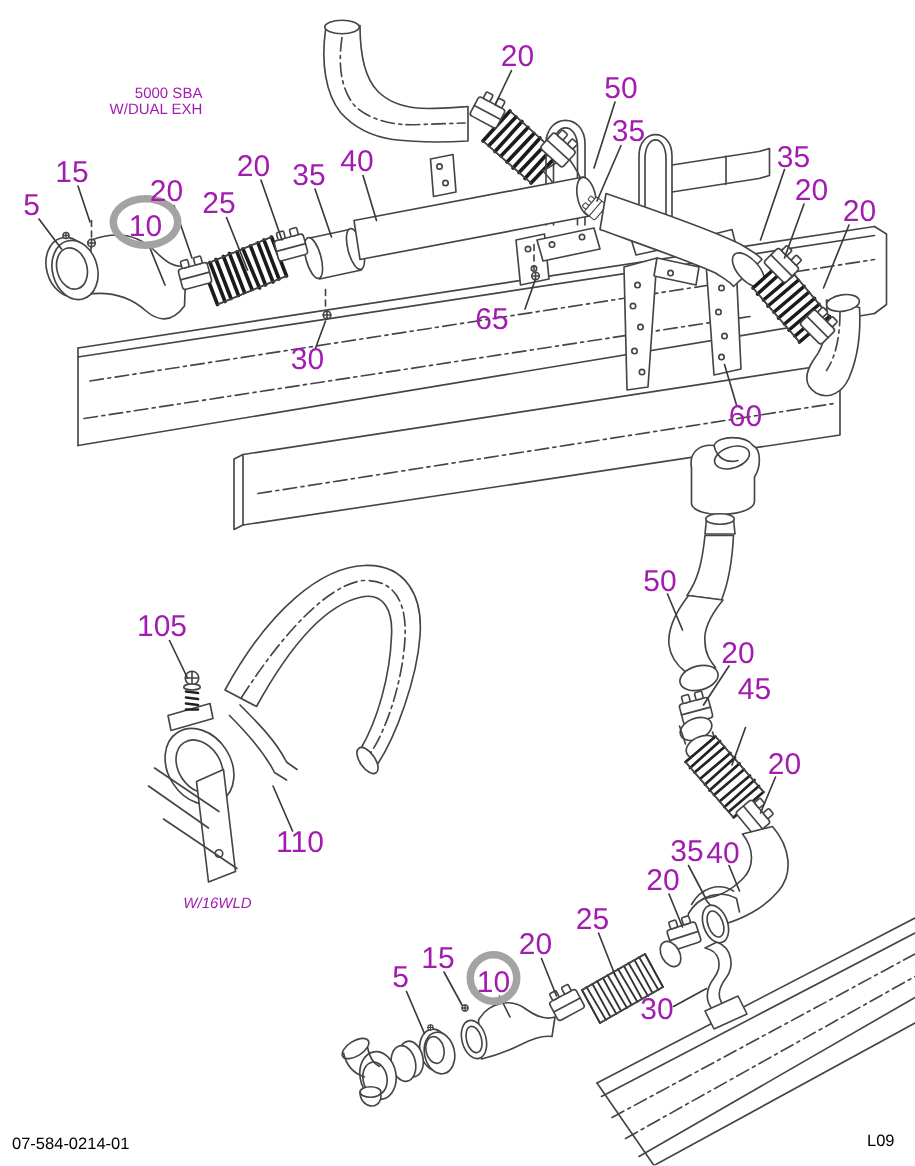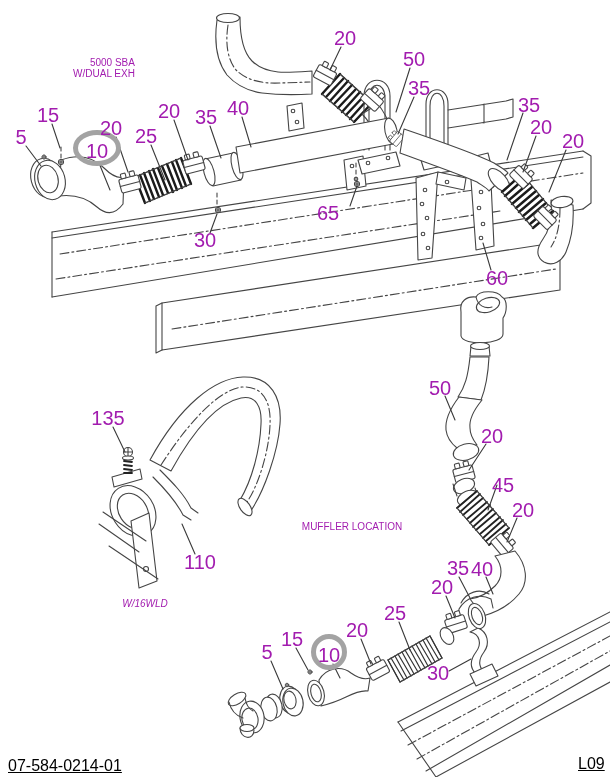--- a/index.html
+++ b/index.html
@@ -11,21 +11,21 @@
   .art .w{fill:#ffffff;}
   .art .dd{stroke-dasharray:9 3 2 3;}
   .art .ds{stroke-dasharray:4 3;}
   .art .rib{stroke:#1b1b1b;stroke-width:2.4;}
   .art .ribm{stroke:#222222;stroke-width:1.8;}
   .art .ribl{stroke:#333333;stroke-width:1.2;}
   .art .ldr{stroke:#3a3a3a;stroke-width:1.1;}
   .lbl{position:absolute;transform:translate(-50%,-50%);font-size:20px;color:#a21caf;
        line-height:1;white-space:nowrap;}
   .hd{font-size:10px;text-align:right;line-height:1.1;font-weight:400;}
-  .ft{font-size:16px;text-decoration:underline;}
+  .ft{font-size:11px;}
   .circ{border:5px solid #a3a3a3;border-radius:50%;display:flex;align-items:flex-end;
         justify-content:center;box-sizing:content-box;}
 </style>
 </head>
 <body>
 
 <div class="stage">
 
   <svg class="art" width="610" height="777" viewBox="0 0 610 777">
     <defs>
@@ -261,21 +261,20 @@
   <div>
 
     <div class="lbl hd" style="left:104px;top:68px;">
       <div>5000 SBA</div>
       <div>W/DUAL EXH</div>
     </div>
 
     <div class="lbl hd" style="left:145px;top:603px;font-style:italic;">W/16WLD</div>
 
     <div class="lbl hd" style="left:352px;top:526px;">
-      <div>MUFFLER LOCATION</div>
     </div>
 
     <div class="lbl" style="left:21px;top:137px;">5</div>
     <div class="lbl" style="left:48px;top:115px;">15</div>
     <div class="lbl circ" style="left:97px;top:148px;width:38px;height:26px;">
       <span>10</span>
     </div>
     <div class="lbl" style="left:111px;top:128px;">20</div>
     <div class="lbl" style="left:146px;top:136px;">25</div>
     <div class="lbl" style="left:169px;top:111px;">20</div>
@@ -284,26 +283,26 @@
     <div class="lbl" style="left:345px;top:38px;">20</div>
     <div class="lbl" style="left:414px;top:59px;">50</div>
     <div class="lbl" style="left:419px;top:88px;">35</div>
     <div class="lbl" style="left:529px;top:105px;">35</div>
     <div class="lbl" style="left:541px;top:127px;">20</div>
     <div class="lbl" style="left:573px;top:141px;">20</div>
     <div class="lbl" style="left:328px;top:213px;">65</div>
     <div class="lbl" style="left:205px;top:240px;">30</div>
     <div class="lbl" style="left:497px;top:278px;text-align:right;">60</div>
 
-    <div class="lbl" style="left:108px;top:418px;">135</div>
+    <div class="lbl" style="left:108px;top:418px;">105</div>
     <div class="lbl" style="left:200px;top:562px;text-align:right;">110</div>
 
     <div class="lbl" style="left:440px;top:388px;">50</div>
     <div class="lbl" style="left:492px;top:436px;">20</div>
-    <div class="lbl" style="left:503px;top:485px;">45</div>
+    <div class="lbl" style="left:503px;top:460px;">45</div>
     <div class="lbl" style="left:523px;top:510px;">20</div>
     <div class="lbl" style="left:458px;top:568px;">35</div>
     <div class="lbl" style="left:482px;top:569px;">40</div>
     <div class="lbl" style="left:442px;top:587px;">20</div>
     <div class="lbl" style="left:395px;top:613px;">25</div>
     <div class="lbl" style="left:357px;top:630px;">20</div>
     <div class="lbl" style="left:292px;top:639px;">15</div>
     <div class="lbl circ" style="left:329px;top:652px;width:26px;height:26px;">
       <span>10</span>
     </div>

